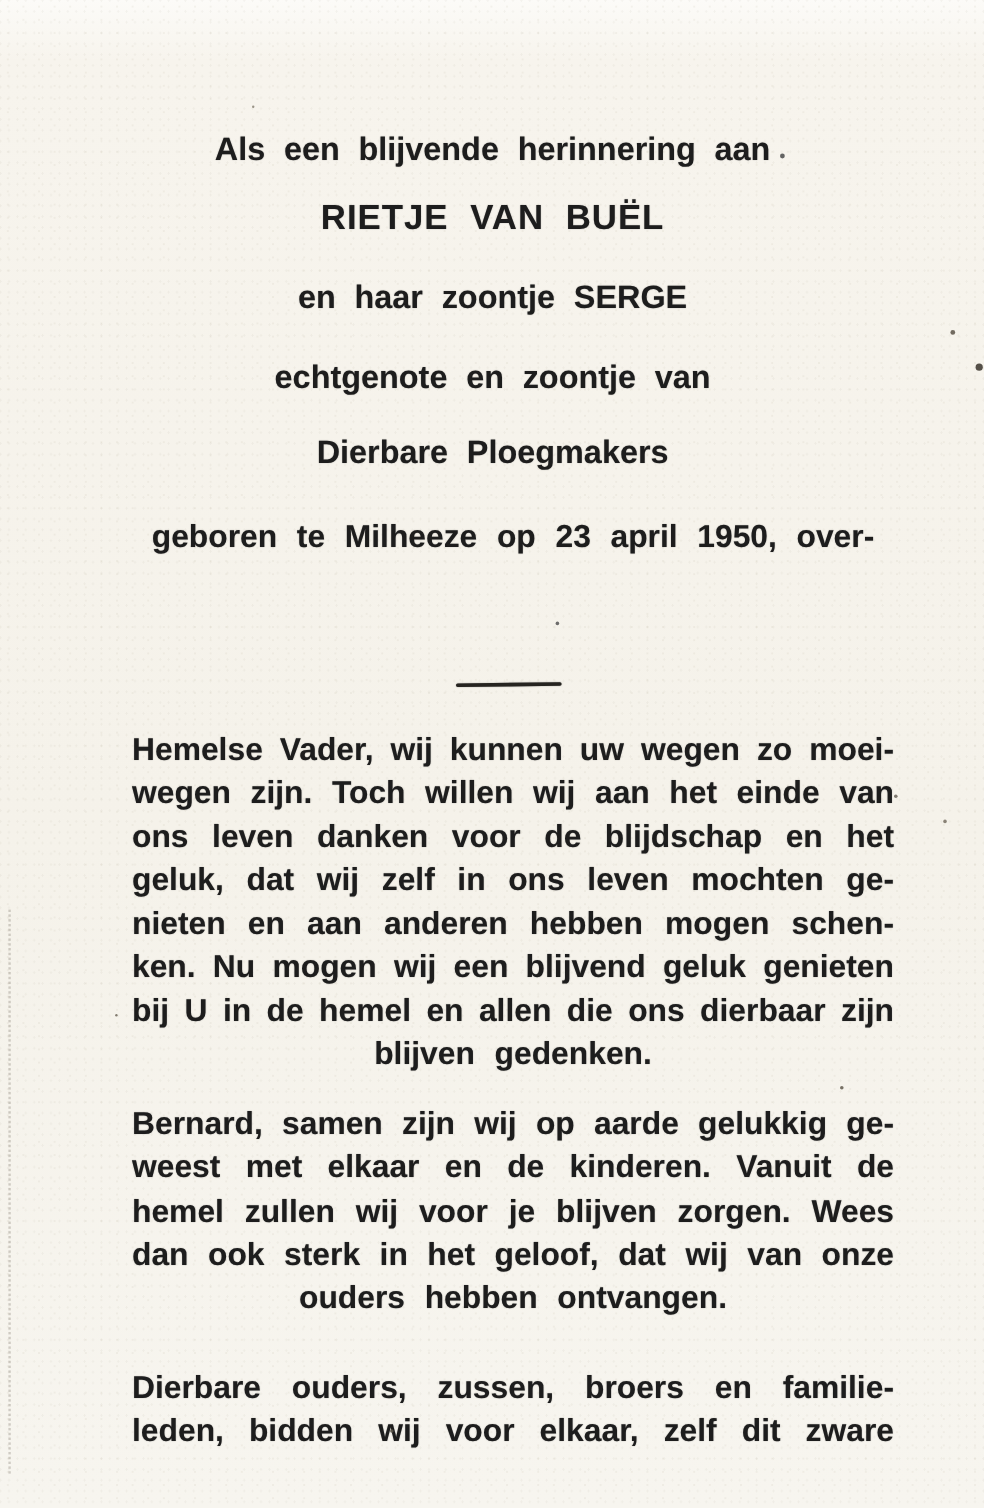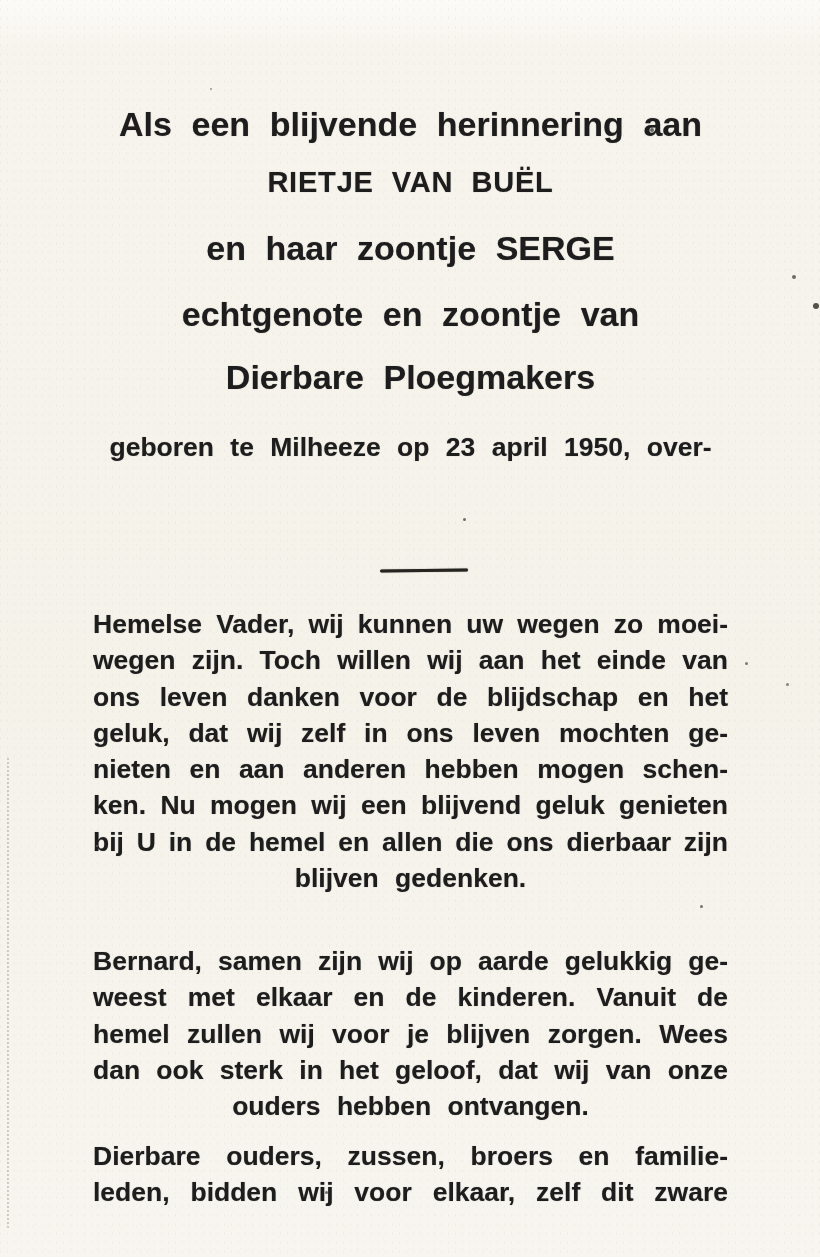--- a/index.html
+++ b/index.html
@@ -17,23 +17,23 @@
       linear-gradient(180deg,#fcfbf8 0%,#f7f4ed 4%,#f5f2ea 55%,#f7f5ef 100%);
     background-size:13px 11px, 7px 9px, 100% 100%;
     background-position:0 0, 4px 5px, 0 0;
   }
   .block{
     position:absolute;
     left:93px;width:635px;
     text-shadow:0 0 1px rgba(25,25,25,0.40);
   }
   .c{text-align:center;}
-  .heading{font-size:34px;line-height:31px;word-spacing:0.30em;}
+  .heading{font-size:27px;line-height:31px;word-spacing:0.30em;}
   .caps{font-size:29px;letter-spacing:0.8px;word-spacing:0.32em;}
-  .para{font-size:26.5px;line-height:36.3px;}
+  .para{font-size:26.5px;line-height:36.3px;margin-left:17px;}
   .para .line{
     text-align:justify;
     -moz-text-align-last:justify;
     text-align-last:justify;
     word-spacing:0.12em;
   }
   .center-last .line:last-child{
     -moz-text-align-last:center;
     text-align-last:center;
     word-spacing:0.34em;
@@ -78,21 +78,21 @@
       <div class="line">Hemelse Vader, wij kunnen uw wegen zo moei-</div>
       <div class="line">wegen zijn. Toch willen wij aan het einde van</div>
       <div class="line">ons leven danken voor de blijdschap en het</div>
       <div class="line">geluk, dat wij zelf in ons leven mochten ge-</div>
       <div class="line">nieten en aan anderen hebben mogen schen-</div>
       <div class="line">ken. Nu mogen wij een blijvend geluk genieten</div>
       <div class="line">bij U in de hemel en allen die ons dierbaar zijn</div>
       <div class="line">blijven gedenken.</div>
     </div>
 
-  <div class="block para center-last" style="top:943px">
+  <div class="block para center-last" style="top:918px">
       <div class="line">Bernard, samen zijn wij op aarde gelukkig ge-</div>
       <div class="line">weest met elkaar en de kinderen. Vanuit de</div>
       <div class="line">hemel zullen wij voor je blijven zorgen. Wees</div>
       <div class="line">dan ook sterk in het geloof, dat wij van onze</div>
       <div class="line">ouders hebben ontvangen.</div>
     </div>
 
   <div class="block para" style="top:1138px">
       <div class="line">Dierbare ouders, zussen, broers en familie-</div>
       <div class="line">leden, bidden wij voor elkaar, zelf dit zware</div>

